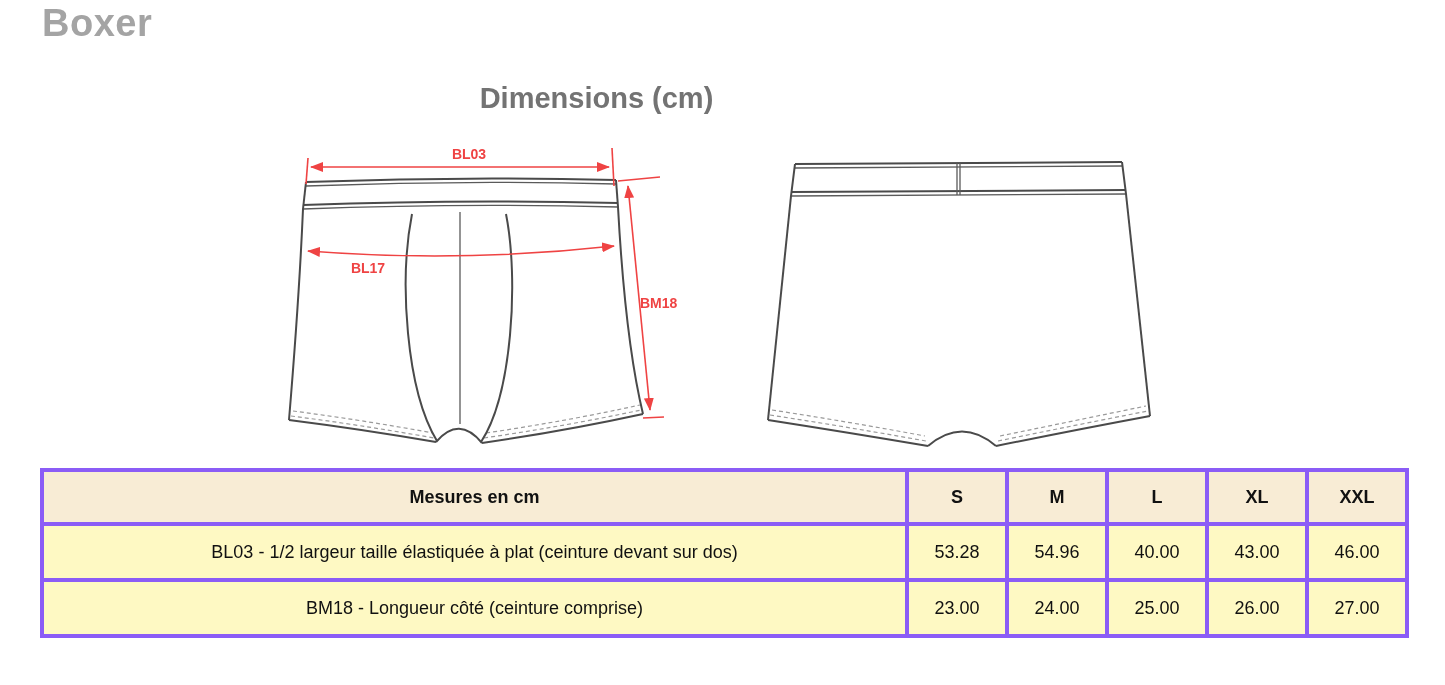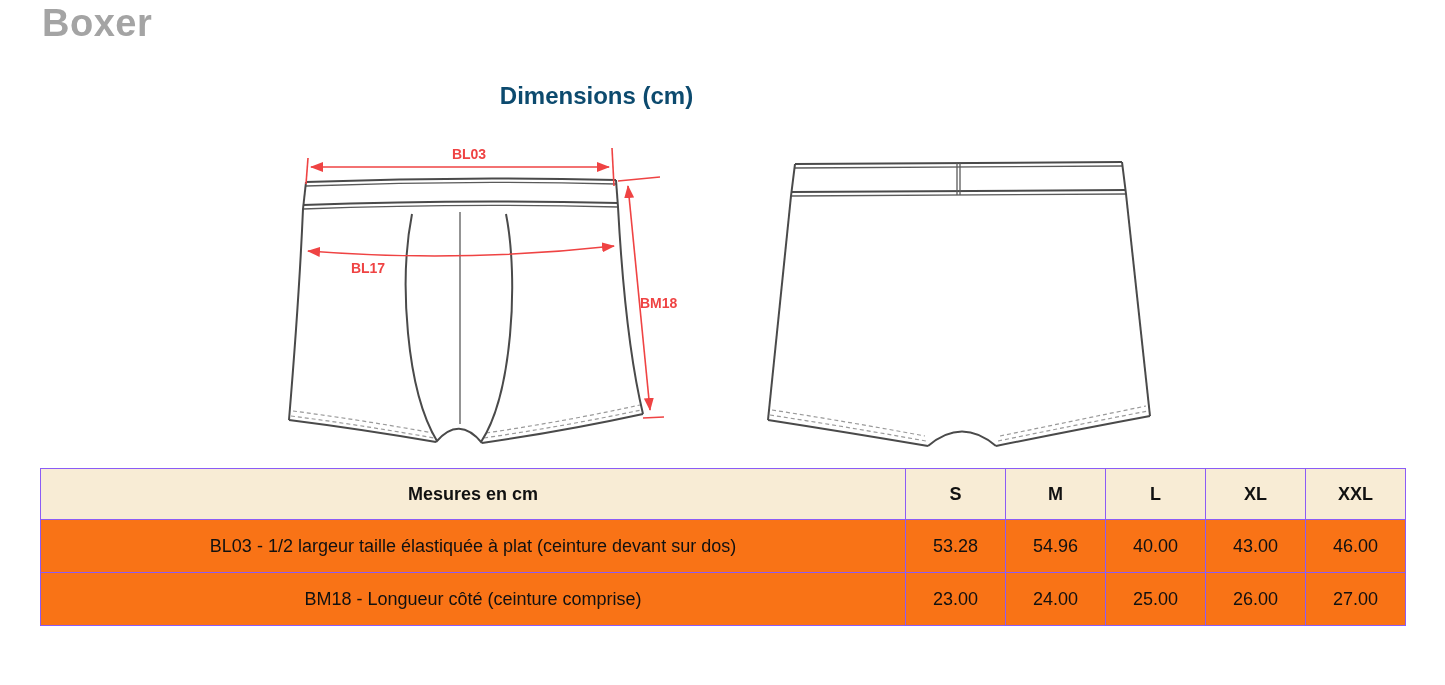--- a/index.html
+++ b/index.html
@@ -19,23 +19,23 @@
     font-weight: bold;
     color: #a4a4a4;
     letter-spacing: 0.5px;
   }
   .section-title {
     position: absolute;
     left: 0;
     top: 82px;
     width: 1193px;
     text-align: center;
-    font-size: 24px;
+    font-size: 29px;
     font-weight: bold;
-    color: #0c4a6e;
+    color: #737373;
   }
   .diagram-svg {
     position: absolute;
     left: 0;
     top: 0;
     width: 1445px;
     height: 465px;
   }
   .diagram-svg .outline { stroke: #4a4a4a; stroke-width: 2; fill: none; }
   .diagram-svg .thin    { stroke: #5a5a5a; stroke-width: 1.3; fill: none; }
@@ -50,33 +50,33 @@
     position: absolute;
     left: 40px;
     top: 468px;
     width: 1365px;
     border-collapse: collapse;
     table-layout: fixed;
     font-size: 18px;
     color: #111111;
   }
   .measure-table th, .measure-table td {
-    border: 1px solid #8b5cf6;
+    border: 4px solid #8b5cf6;
     text-align: center;
     vertical-align: middle;
     padding: 4px 4px;
     overflow: hidden;
     white-space: nowrap;
   }
   .measure-table thead th {
     background: #f8ecd5;
     font-weight: bold;
     height: 42px;
   }
-  .measure-table tbody td { height: 44px; background: #f97316; font-weight: normal; }
+  .measure-table tbody td { height: 44px; background: #fef9c3; font-weight: normal; }
 </style>
 </head>
 <body>
 
 <div class="page">
 
   <div class="page-title">Boxer</div>
   <div class="section-title">Dimensions (cm)</div>
 
   <svg class="diagram-svg" viewBox="0 0 1445 465">

